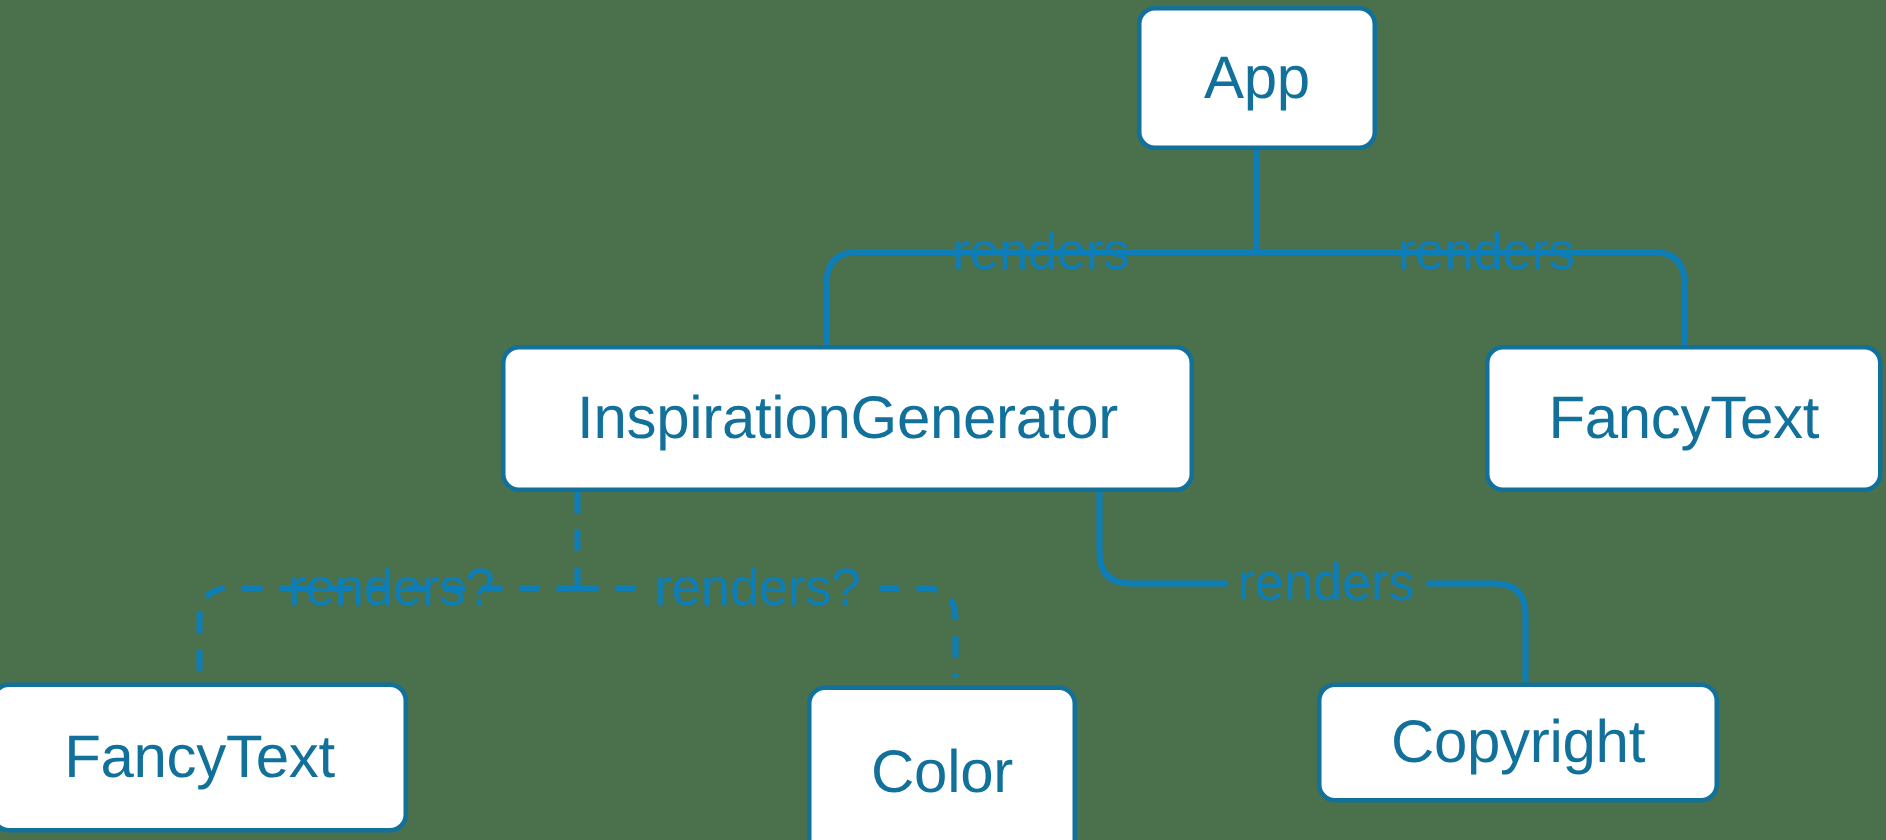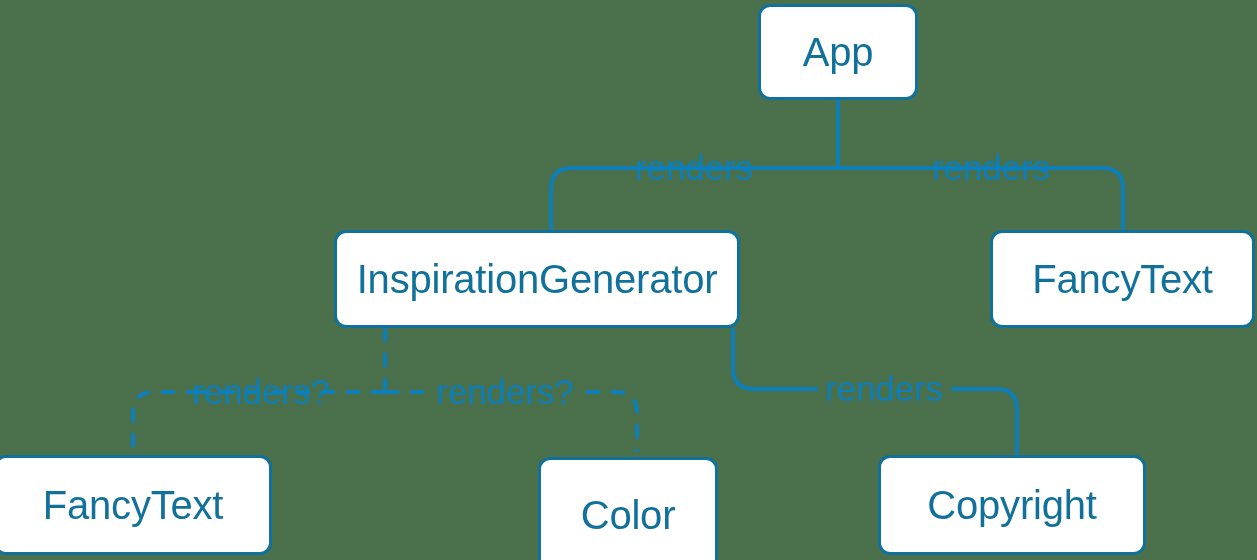--- a/index.html
+++ b/index.html
@@ -77,37 +77,37 @@
 
     <path class="edge-path dashed" d="M 385 392 L 425 392 M 586 392 L 616 392 Q 637 392 637 413 L 637 452"></path>
 
     <path class="edge-path" d="M 733 328 L 733 368 Q 733 389 754 389 L 818 389 M 951 389 L 996 389 Q 1017 389 1017 410 L 1017 455"></path>
   </svg>
 
   <div class="node" style="left:758px; top:4px; width:160px; height:96px;">
     <span>App</span>
   </div>
 
-  <div class="node" style="left:334px; top:230px; width:406px; height:98px;">
+  <div class="node" style="left:334px; top:230px; width:462px; height:98px;">
     <span>InspirationGenerator</span>
   </div>
 
   <div class="node" style="left:990px; top:230px; width:265px; height:98px;">
     <span>FancyText</span>
   </div>
 
   <div class="node" style="left:-6px; top:455px; width:278px; height:100px;">
     <span>FancyText</span>
   </div>
 
   <div class="node" style="left:538px; top:457px; width:180px; height:116px;">
     <span>Color</span>
   </div>
 
-  <div class="node" style="left:878px; top:455px; width:268px; height:100px;">
+  <div class="node" style="left:878px; top:455px; width:268px; height:80px;">
     <span>Copyright</span>
   </div>
 
   <div class="edge-label" style="left:694px; top:168px;">renders</div>
 
   <div class="edge-label" style="left:991px; top:168px;">renders</div>
 
   <div class="edge-label" style="left:261px; top:392px;">renders?</div>
 
   <div class="edge-label" style="left:505px; top:392px;">renders?</div>

